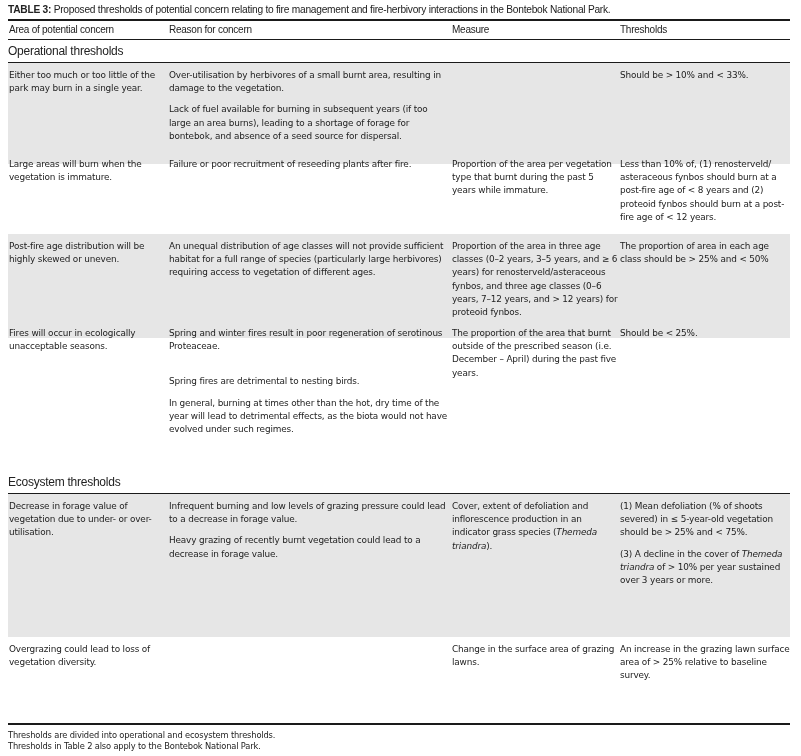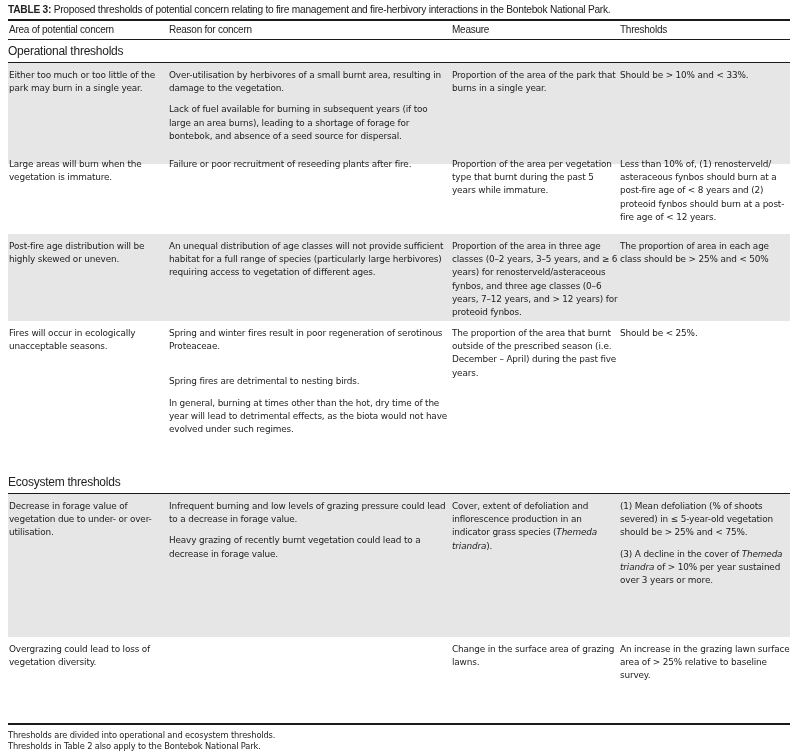--- a/index.html
+++ b/index.html
@@ -56,32 +56,31 @@
 
 <div class="section" style="top:44px">Operational thresholds</div>
 <div class="rule thin" style="top:62px"></div>
 
 <div class="row shaded" style="top:63px;height:101px">
   <div class="cell c1">Either too much or too little of the park may burn in a single year.</div>
   <div class="cell c2">
     <div class="para">Over-utilisation by herbivores of a small burnt area, resulting in damage to the vegetation.</div>
     <div class="para">Lack of fuel available for burning in subsequent years (if too large an area burns), leading to a shortage of forage for bontebok, and absence of a seed source for dispersal.</div>
   </div>
-  <div class="cell c3">Proportion of the area of the park that burns in a single year.</div>
   <div class="cell c4">Should be &gt; 10% and &lt; 33%.</div>
 </div>
 
 <div class="row" style="top:152px;height:80px">
   <div class="cell c1">Large areas will burn when the vegetation is immature.</div>
   <div class="cell c2">Failure or poor recruitment of reseeding plants after fire.</div>
   <div class="cell c3">Proportion of the area per vegetation type that burnt during the past 5 years while immature.</div>
   <div class="cell c4">Less than 10% of, (1) renosterveld/ asteraceous fynbos should burn at a post-fire age of &lt; 8 years and (2) proteoid fynbos should burn at a post-fire age of  &lt; 12 years.</div>
 </div>
 
-<div class="row shaded" style="top:234px;height:87px">
+<div class="row shaded" style="top:234px;height:104px">
   <div class="cell c1">Post-fire age distribution will be highly skewed or uneven.</div>
   <div class="cell c2">An unequal distribution of age classes will not provide sufficient habitat for a full range of species (particularly large herbivores) requiring access to vegetation of different ages.</div>
   <div class="cell c3">Proportion of the area in three age classes (0–2 years, 3–5 years, and ≥ 6 years) for renosterveld/asteraceous fynbos, and three age classes (0–6 years, 7–12 years, and &gt; 12 years) for proteoid fynbos.</div>
   <div class="cell c4">The proportion of area in each age class should be &gt; 25% and &lt; 50%</div>
 </div>
 
 <div class="row" style="top:321px;height:140px">
   <div class="cell c1">Fires will occur in ecologically unacceptable seasons.</div>
   <div class="cell c2">
     <div class="para" style="margin-bottom:22px">Spring and winter fires result in poor regeneration of serotinous Proteaceae.</div>

